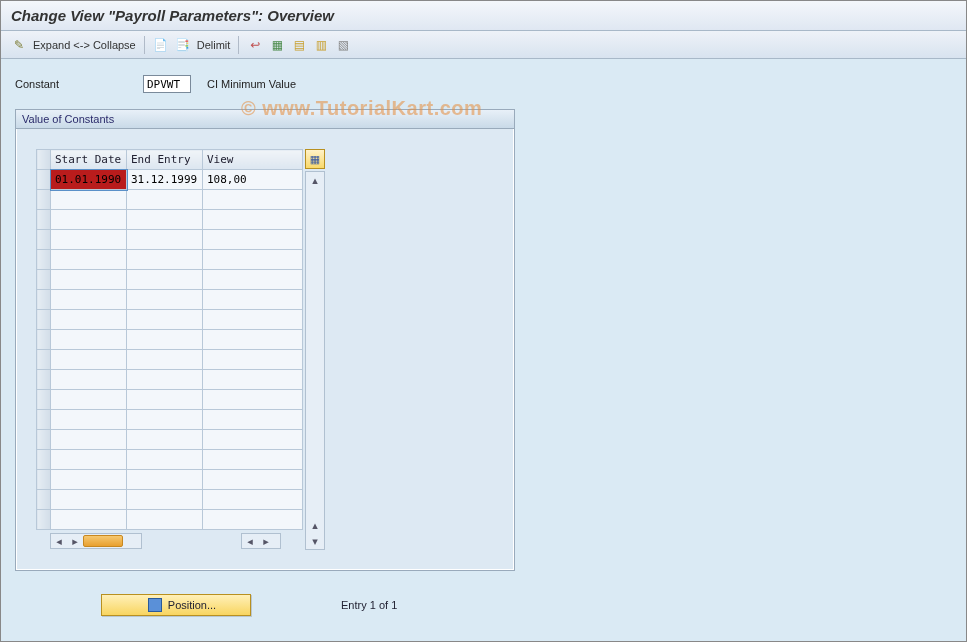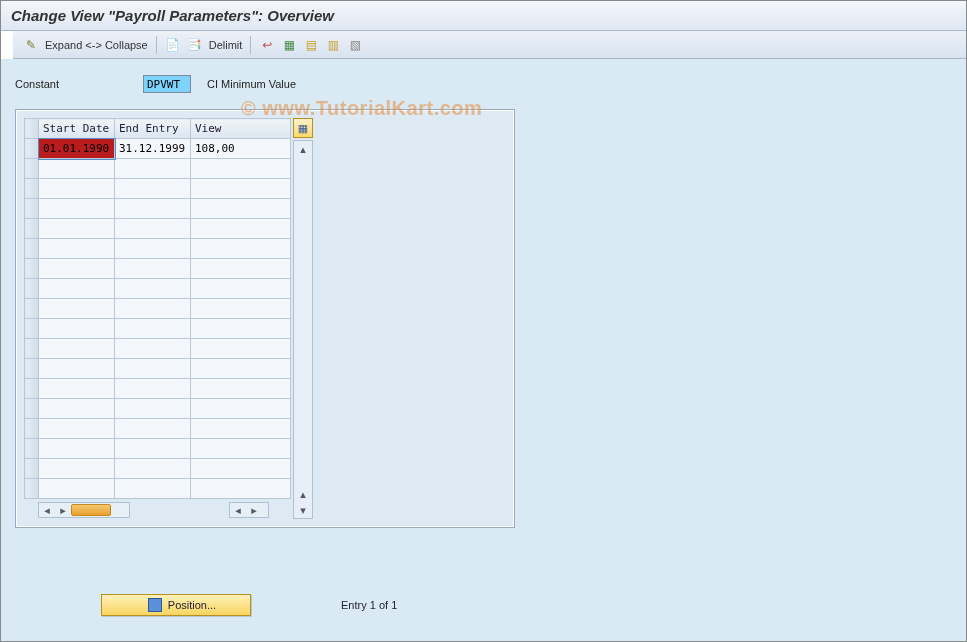--- a/index.html
+++ b/index.html
@@ -27,21 +27,20 @@
     color: #333;
   }
   .toolbar {
     background: linear-gradient(#eef2f8, #d8e3ef);
     border-bottom: 1px solid #a8b8c8;
     padding: 8px 10px;
     display: flex;
     align-items: center;
     gap: 6px;
     height: 28px;
-    margin-left: 12px;
   }
   .tb-icon {
     width: 16px; height: 16px;
     display: inline-flex; align-items: center; justify-content: center;
     cursor: pointer;
     font-size: 12px;
   }
   .tb-label { color: #333; cursor: pointer; }
   .tb-sep { width:1px; height: 18px; background:#b0bac8; margin:0 2px;}
   .content-area {
@@ -54,41 +53,41 @@
     display: flex;
     align-items: center;
     gap: 8px;
     margin-bottom: 16px;
   }
   .constant-label { width: 120px; color: #222;}
   .constant-input {
     width: 48px;
     height: 18px;
     border: 1px solid #7a8a9a;
-    background: #7dd3fc;
+    background: #ffffff;
     font-family: monospace;
     font-size: 11px;
     padding: 1px 3px;
   }
   .constant-desc { margin-left: 8px; color: #222;}
   .grid-panel {
     width: 500px;
     background: #dde9f3;
     border: 1px solid #9ab;
     box-shadow: inset 0 0 0 1px #fff;
   }
   .grid-title {
     background: linear-gradient(#e8f0f8, #c9dae8);
     border-bottom: 1px solid #9ab;
     padding: 3px 6px;
     color: #2a2a6a;
   }
   .grid-body {
     display: flex;
-    padding: 8px;
+    padding: 20px;
   }
   .grid-table-wrap {
     display: flex;
     flex-direction: column;
   }
   .grid-table {
     border-collapse: collapse;
     background: #f3f7fb;
   }
   .grid-table th, .grid-table td {
@@ -218,20 +217,21 @@
 
   <div class="watermark">© www.TutorialKart.com</div>
 
   <div class="constant-row">
     <span class="constant-label">Constant</span>
     <input class="constant-input" readonly="" value="DPVWT" style="">
     <span class="constant-desc">CI Minimum Value</span>
   </div>
 
   <div class="grid-panel">
+    <div class="grid-title">Value of Constants</div>
     <div class="grid-body">
       <div class="grid-table-wrap">
         <table class="grid-table">
           <thead>
             <tr>
               <th class="rowhdr"></th>
               <th class="col-start">Start Date</th>
               <th class="col-end">End Entry</th>
               <th class="col-val">View</th>
             </tr>

